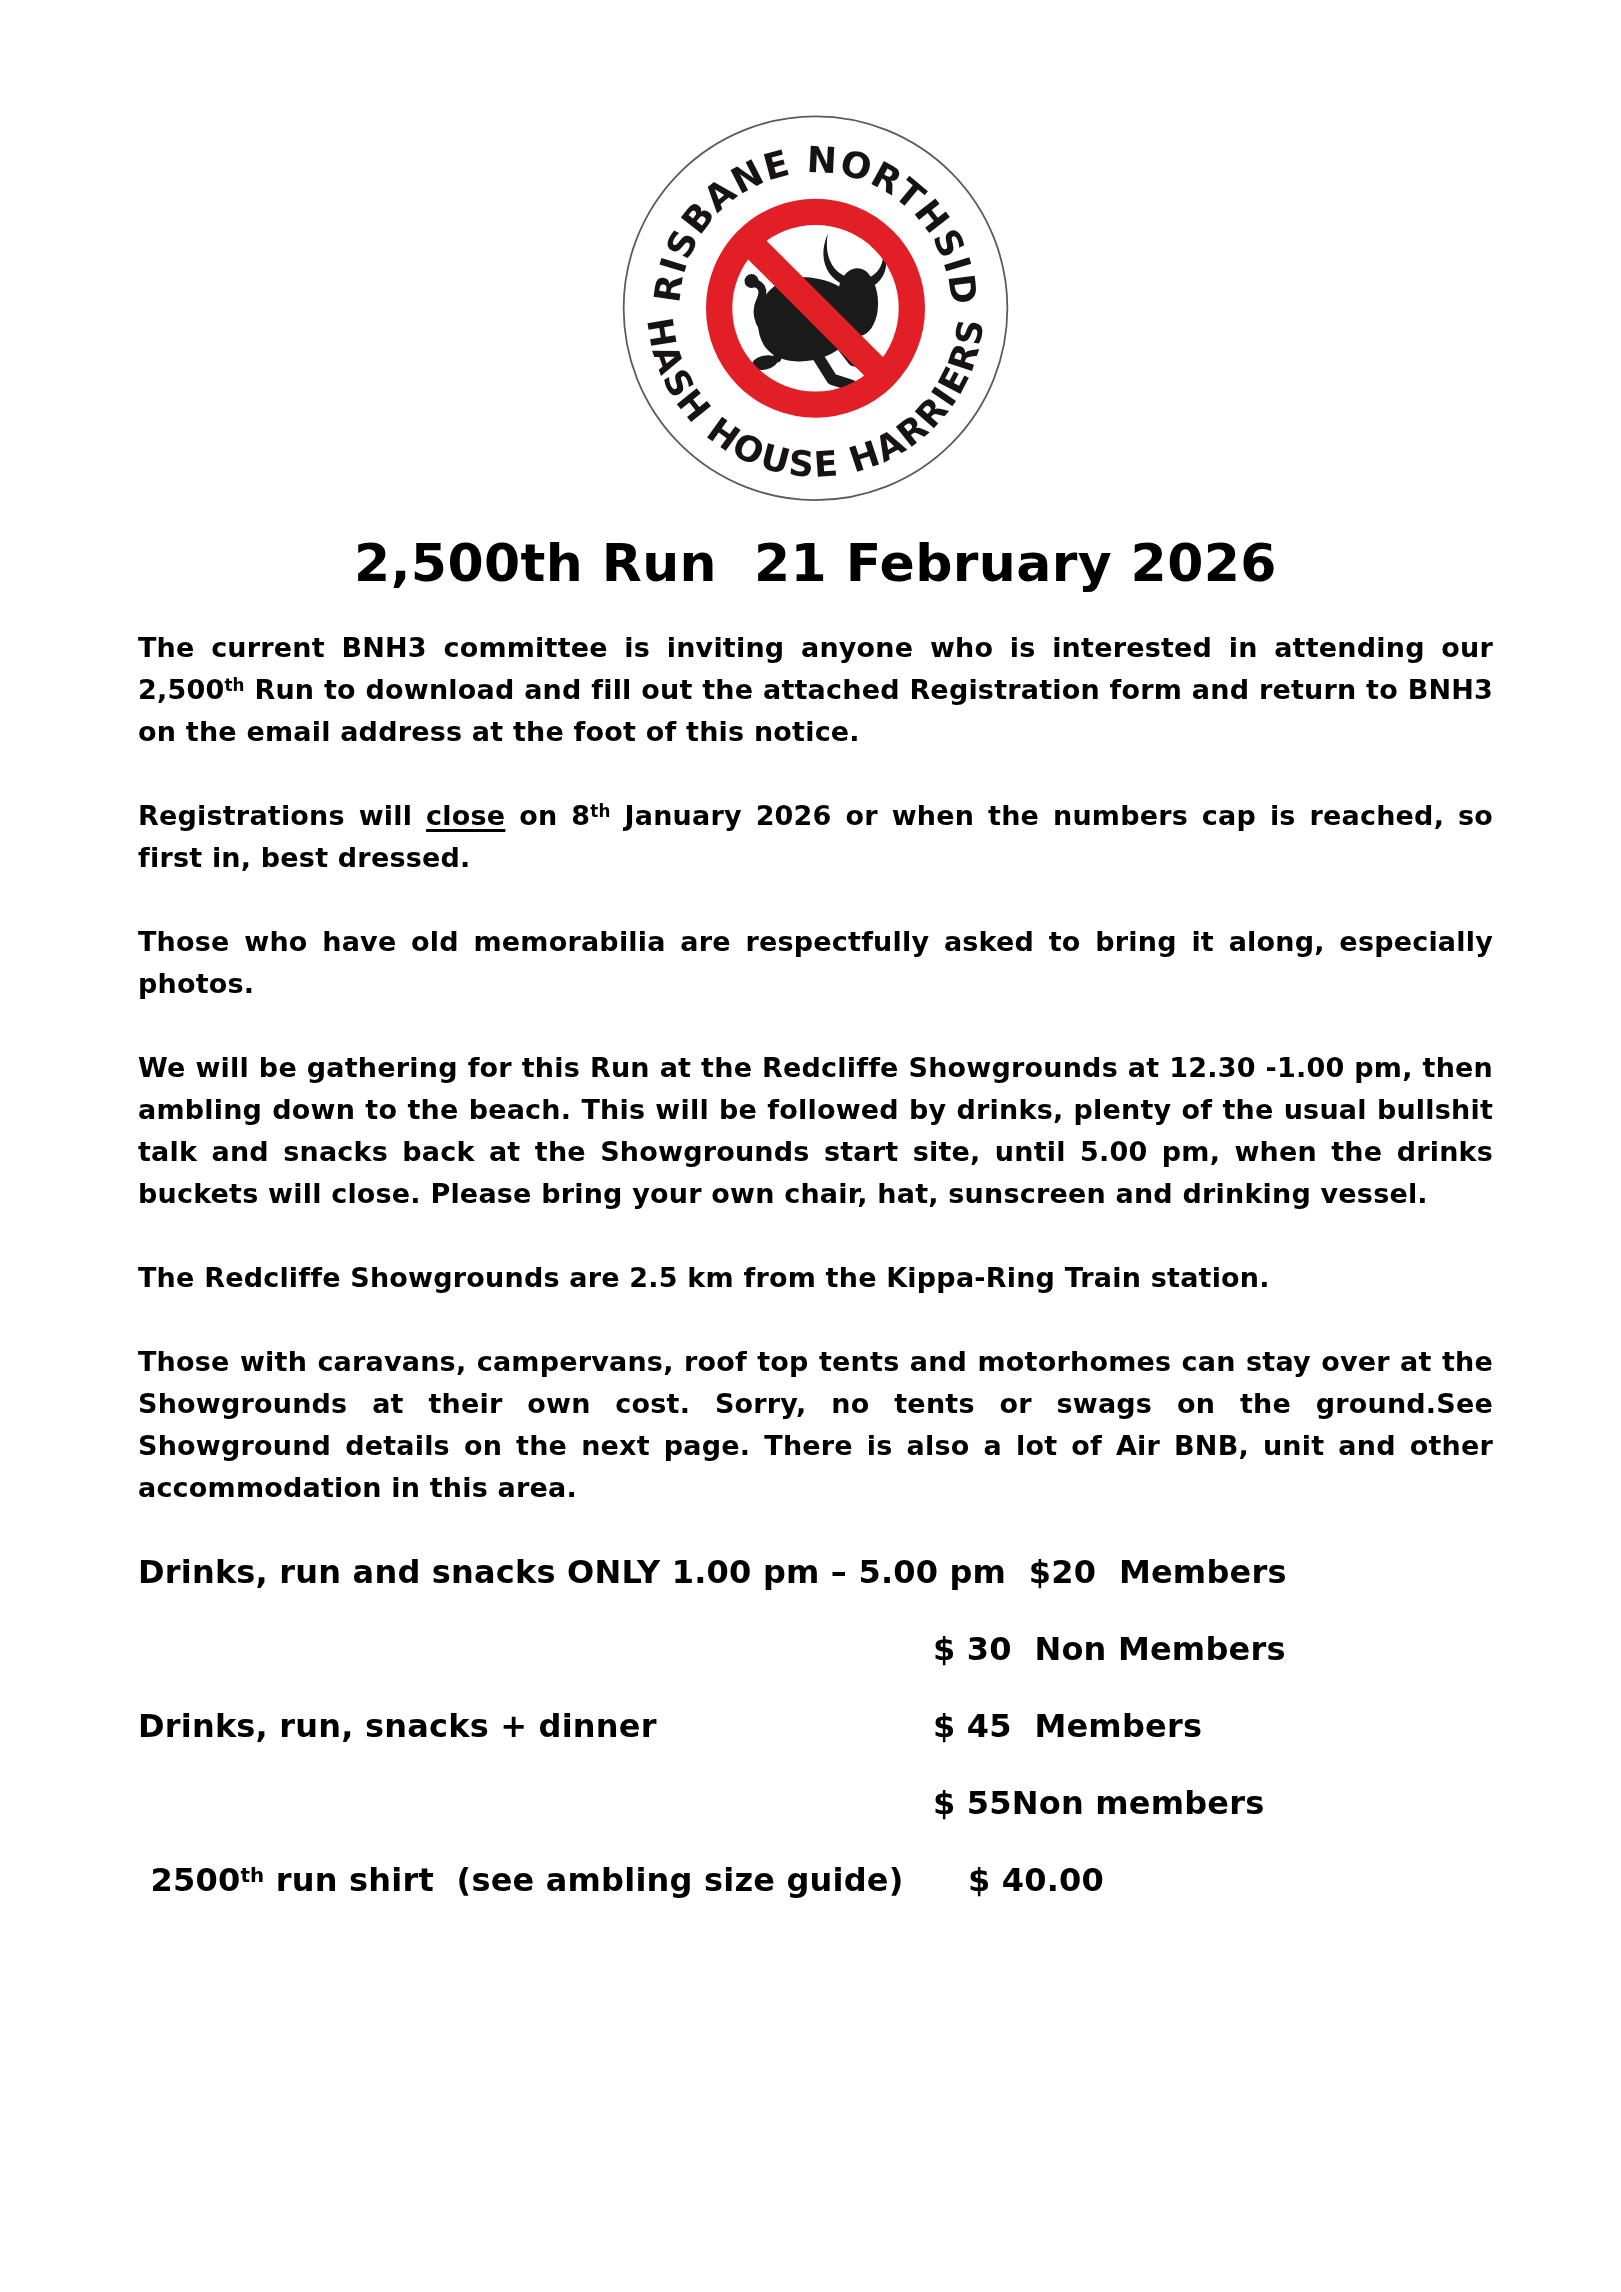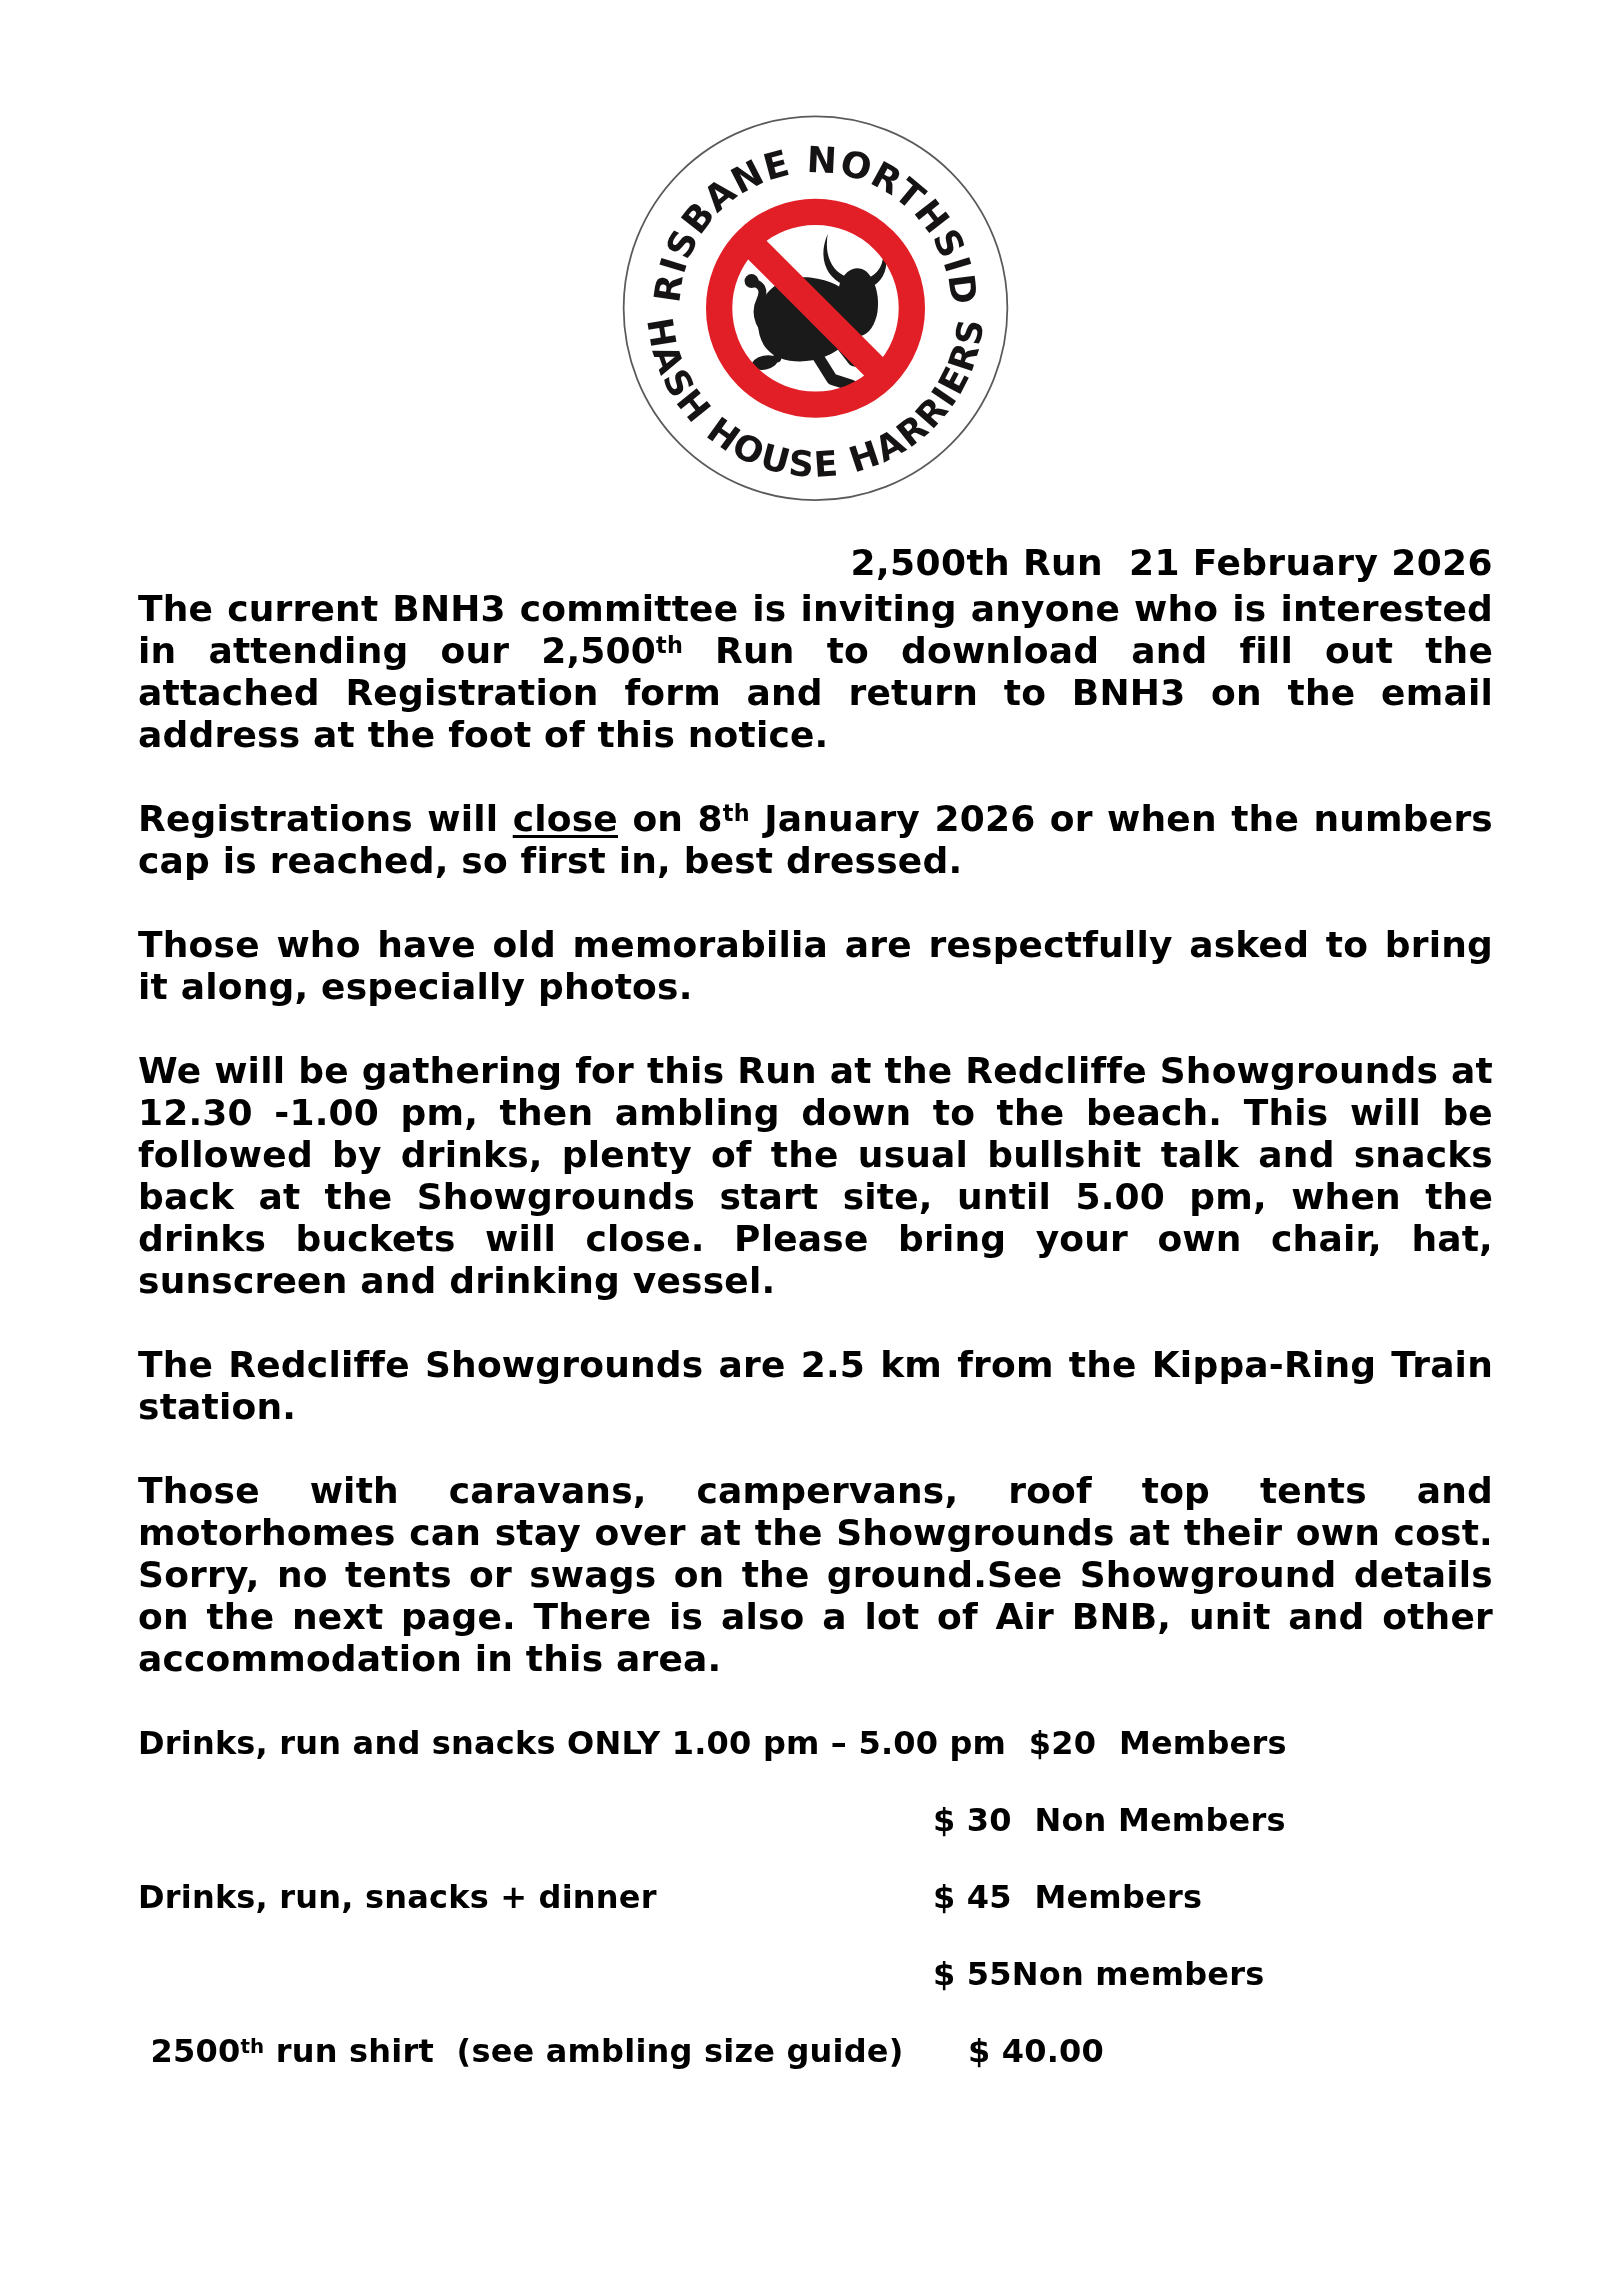--- a/index.html
+++ b/index.html
@@ -27,28 +27,29 @@
   .logo-wrap svg {
     display: block;
   }
   .ring-text {
     font-family: "DejaVu Sans", "Liberation Sans", sans-serif;
     font-weight: bold;
     fill: #161314;
   }
   .title {
     margin-top: 30px;
-    text-align: right;
-    font-size: 36px;
+    text-align: center;
+    font-size: 52px;
     line-height: 50px;
     letter-spacing: 0.4px;
     white-space: pre-wrap;
   }
   .body-text {
-    font-size: 36px;
+    margin-top: 39px;
+    font-size: 27px;
     line-height: 42px;
     letter-spacing: 0.2px;
   }
   .body-text p {
     margin: 0 0 42px 0;
     text-align: justify;
     text-align-last: left;
     white-space: pre-wrap;
   }
   sup {

